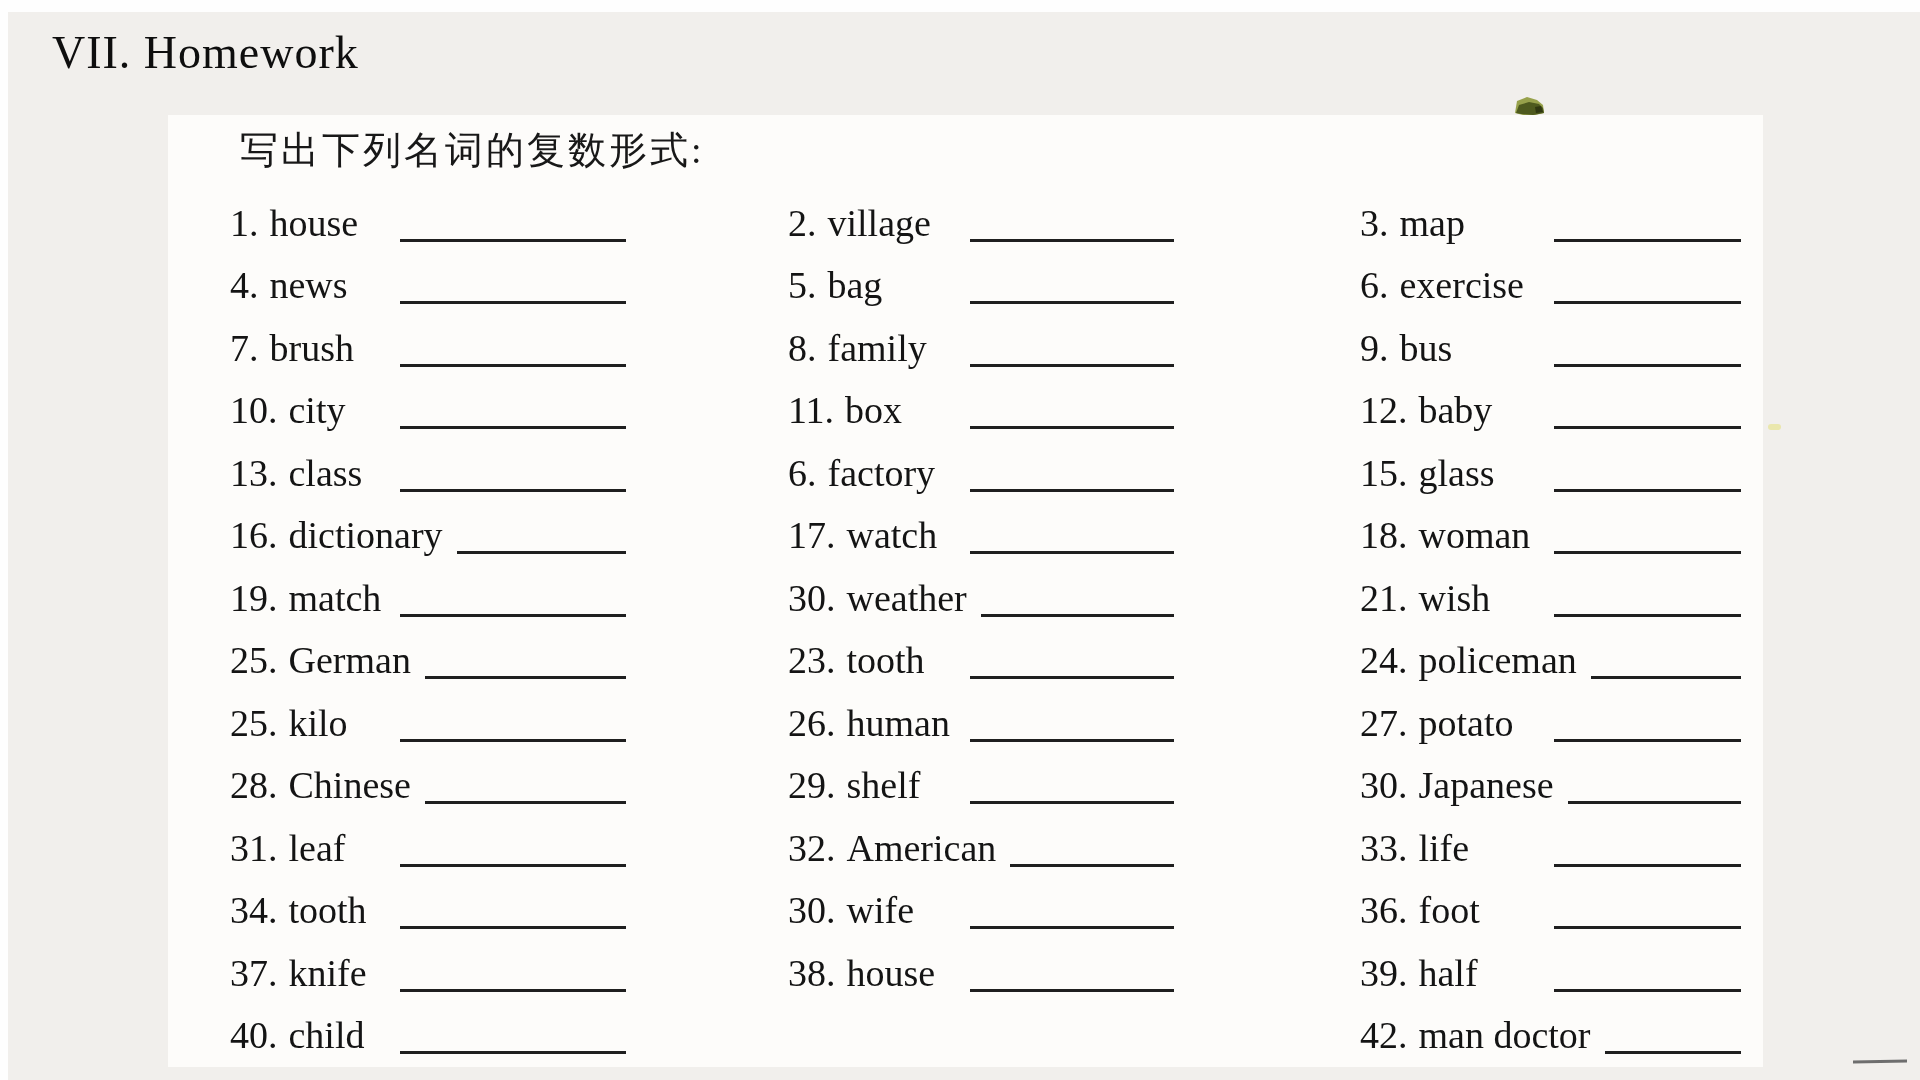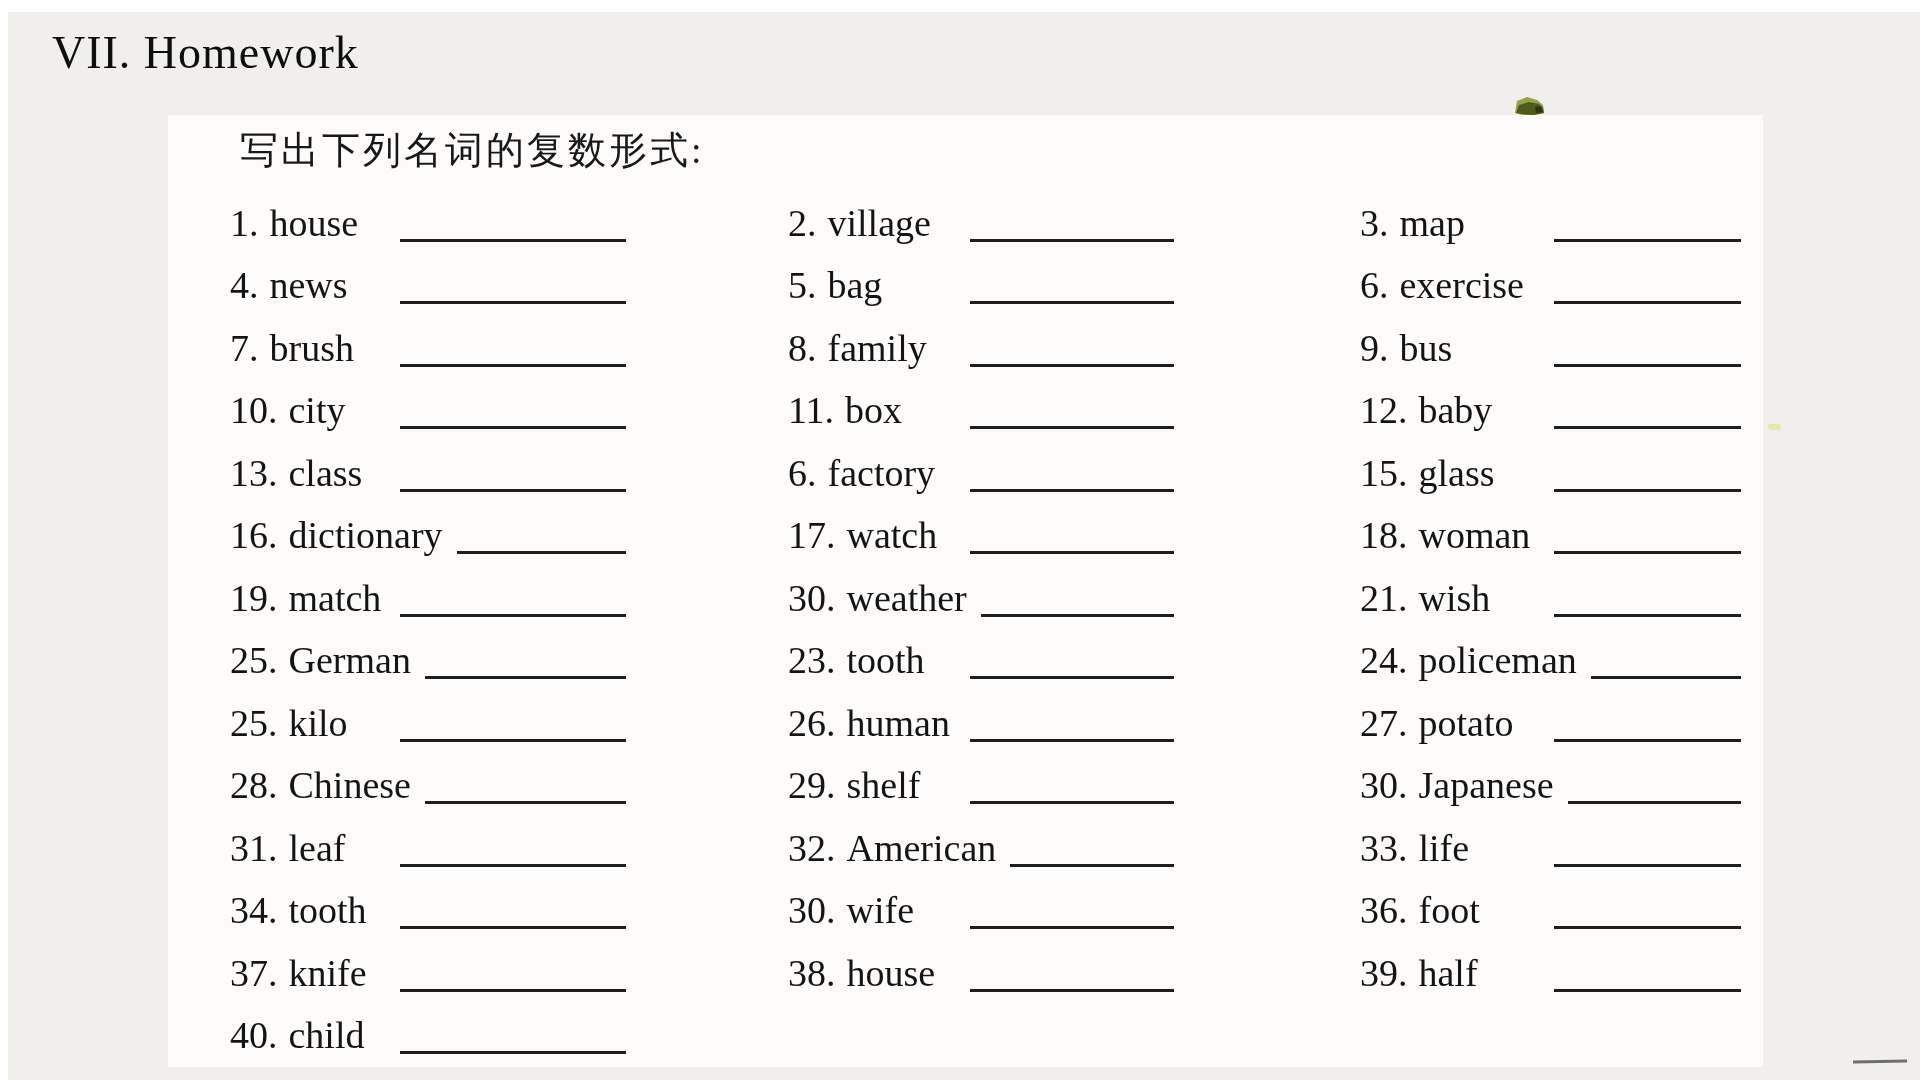--- a/index.html
+++ b/index.html
@@ -383,20 +383,27 @@
   </div>
 
   <div class="item">
     <span class="item-label">
       <span class="item-number">39.</span>
       <span class="item-word">half</span>
     </span>
     <span class="answer-blank"></span>
   </div>
 
+  <div class="item">
+    <span class="item-label">
+      <span class="item-number">42.</span>
+      <span class="item-word">man doctor</span>
+    </span>
+    <span class="answer-blank"></span>
+  </div>
 </div>
 </div>
 
 <svg class="scan-mark-green" viewBox="0 0 34 24">
   <polygon points="2,20 4,8 14,4 24,7 30,12 31,20 22,22 10,22" fill="#97a14b"></polygon>
   <polygon points="3,20 6,12 16,9 26,11 30,15 31,20 20,22 8,21" fill="#4e5a1e"></polygon>
   <polygon points="22,14 28,13 30,19 23,20" fill="#2f3710"></polygon>
 </svg>
 <div class="scan-speck-yellow"></div>
 <div class="scan-dash"></div>

